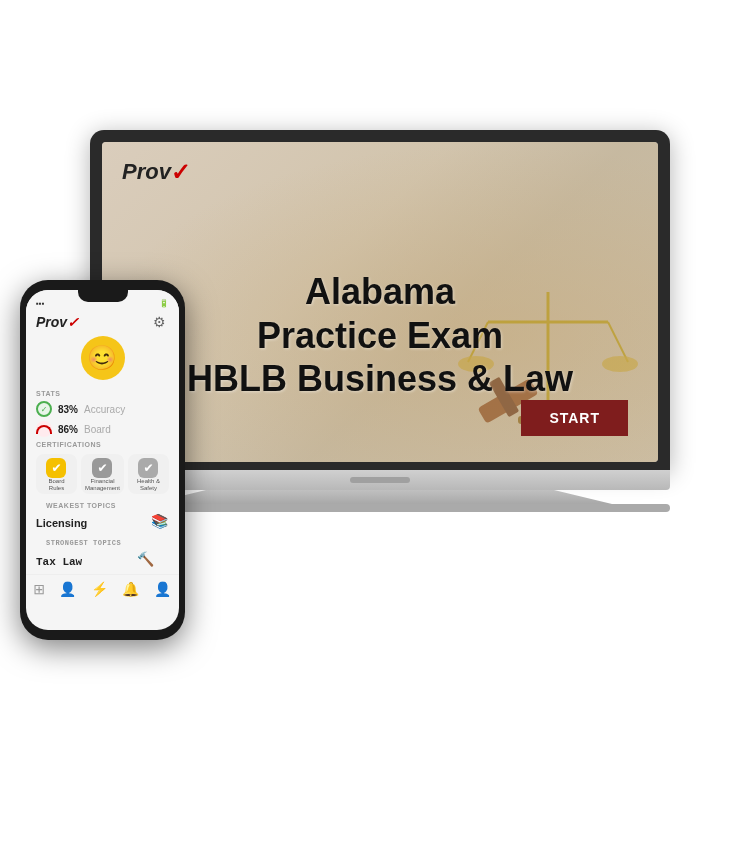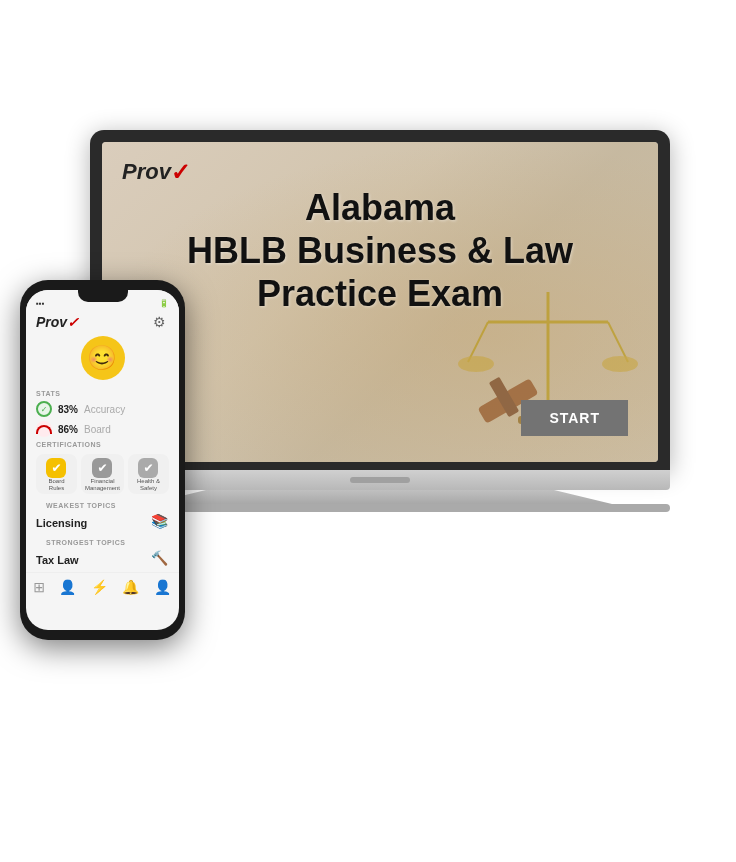--- a/index.html
+++ b/index.html
@@ -74,33 +74,33 @@
     .laptop-logo .check-mark {
       color: #cc0000;
       font-style: normal;
       font-size: 24px;
     }
     .laptop-main-text {
       flex: 1;
       display: flex;
       flex-direction: column;
       align-items: center;
-      justify-content: flex-start;
+      justify-content: flex-end;
       width: 100%;
     }
     .laptop-title {
       font-size: 36px;
       font-weight: 900;
       color: #111;
       text-align: center;
       line-height: 1.2;
       text-shadow: 1px 1px 3px rgba(255,255,255,0.4);
     }
     .laptop-start-btn {
-      background: #737373;
+      background: #7f1d1d;
       color: #fff;
       border: none;
       padding: 10px 28px;
       font-size: 14px;
       font-weight: bold;
       letter-spacing: 1px;
       cursor: pointer;
       align-self: flex-end;
       margin-bottom: 10px;
       margin-right: 10px;
@@ -294,21 +294,22 @@
     }
     .topic-name {
       font-size: 11px;
       font-weight: bold;
       color: #222;
     }
     .topic-icon {
       font-size: 14px;
     }
     .strongest-section {
-      padding: 2px 10px 4px 10px;
+      padding: 2px 24px 4px 10px;
+      font-family: Liberation Mono, monospace;
     }
     .phone-nav {
       display: flex;
       align-items: center;
       justify-content: space-around;
       padding: 6px 0 8px 0;
       border-top: 1px solid #eee;
       background: #f5f5f5;
     }
     .nav-icon {
@@ -350,22 +351,22 @@
       </svg>
 
       <div class="laptop-content">
         <div class="laptop-logo">
           <span class="prov-text">Prov</span>
             <span class="check-mark">✓</span>
         </div>
         <div class="laptop-main-text">
           <div class="laptop-title">
             <div>Alabama</div>
+            <div>Practice Exam</div>
             <div>HBLB Business &amp; Law</div>
-            <div>Practice Exam</div>
           </div>
         </div>
         <button class="laptop-start-btn">START</button>
       </div>
     </div>
   </div>
   <div class="laptop-base">
     <div class="laptop-notch"></div>
   </div>
   <div class="laptop-stand"></div>

